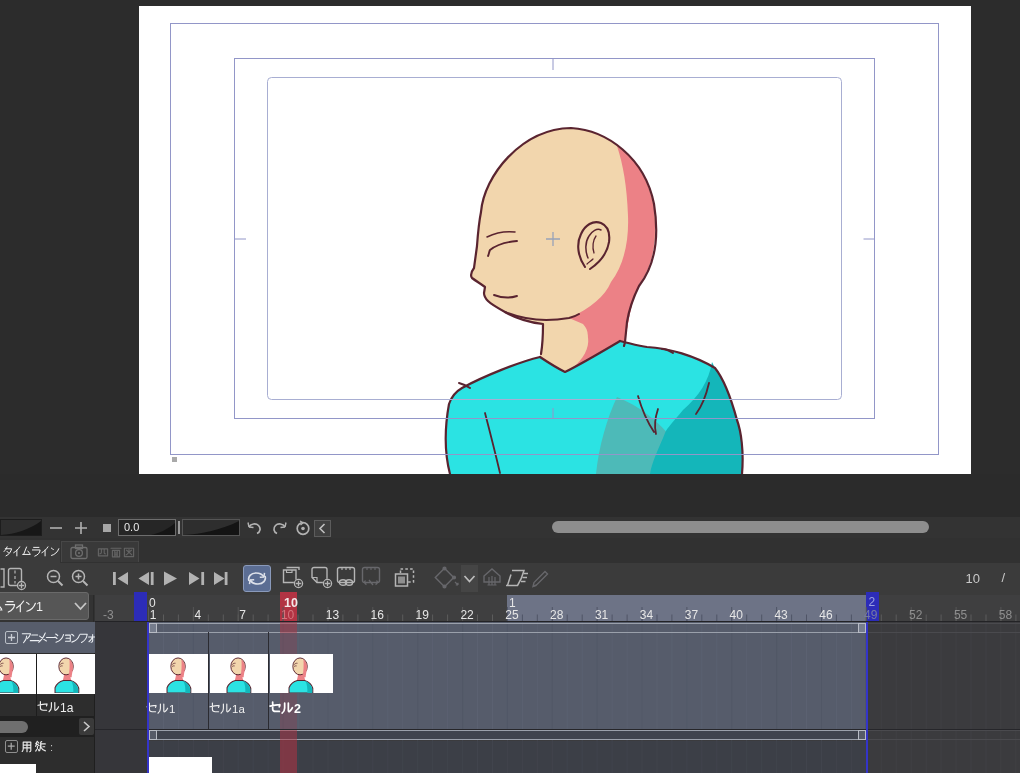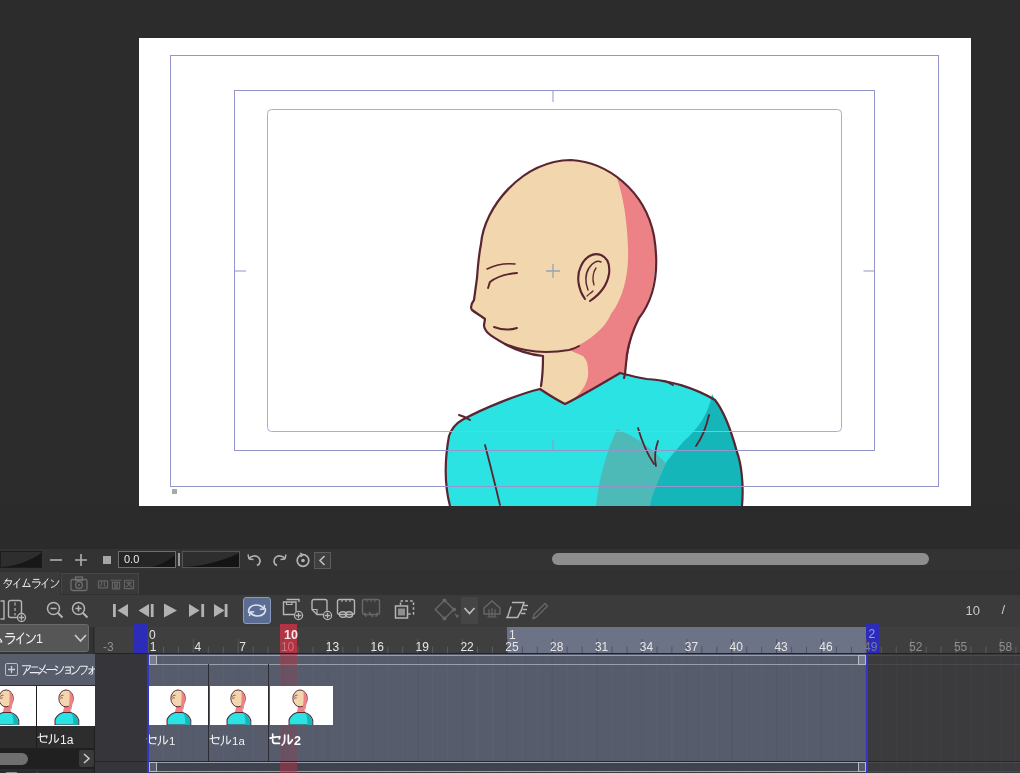--- a/index.html
+++ b/index.html
@@ -1,18 +1,18 @@
 <!DOCTYPE html>
 <html><head>
 <meta charset="utf-8">
 <style>
 html,body{margin:0;padding:0;background:#2c2c2c;width:1020px;height:773px;overflow:hidden;}
 *{box-sizing:border-box;}
 .abs{position:absolute;}
-#app{position:relative;width:1020px;height:574px;font-family:"Liberation Sans",sans-serif;margin-top:32px;}
+#app{position:relative;width:1020px;height:574px;font-family:"Liberation Sans",sans-serif;}
 svg.k{position:absolute;}
 svg.k{stroke-width:1.15px;}
 svg.kb{stroke-width:1.6px;}
 </style>
 </head>
 <body>
 <div id="app">
 
 <div class="abs" style="left:0;top:0;width:1020px;height:474px;background:#2c2c2c;"></div>
 <div class="abs" style="left:0;top:474px;width:1020px;height:43px;background:#2b2b2b;"></div>

